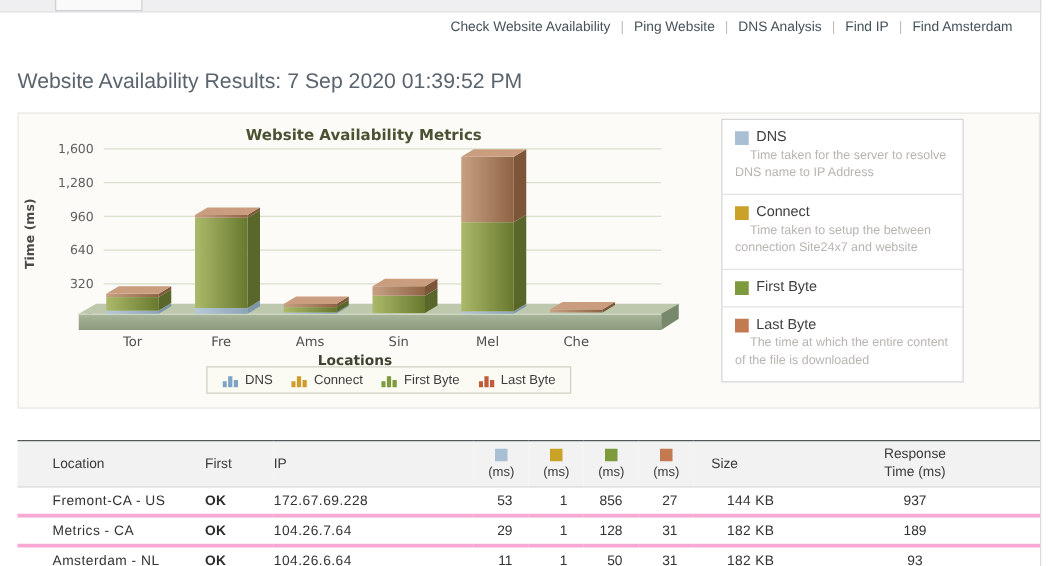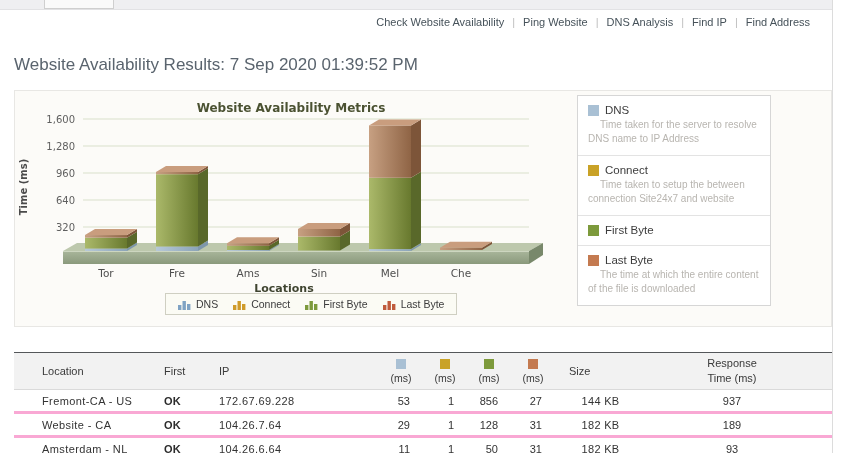--- a/index.html
+++ b/index.html
@@ -60,21 +60,21 @@
 
 <div class="nav" id="top-nav">
     <span class="nav-link">Check Website Availability</span>
     <span class="nav-sep">|</span>
     <span class="nav-link">Ping Website</span>
     <span class="nav-sep">|</span>
     <span class="nav-link">DNS Analysis</span>
     <span class="nav-sep">|</span>
     <span class="nav-link">Find IP</span>
     <span class="nav-sep">|</span>
-    <span class="nav-link">Find Address</span>
+    <span class="nav-link">Find Amsterdam</span>
   </div>
 
 <h1 class="page-title">Website Availability Results: 7 Sep 2020 01:39:52 PM</h1>
 
 <div class="chart-section">
   <svg id="chart-svg" width="560" height="230" viewBox="0 0 560 230">
       <defs>
         <linearGradient id="g-dns" x1="0" y1="0" x2="1" y2="0">
           <stop offset="0%" stop-color="#b7c9d8"></stop>
           <stop offset="100%" stop-color="#8ba4b8"></stop>
@@ -269,21 +269,21 @@
           <td class="status">OK</td>
           <td class="ip">172.67.69.228</td>
           <td class="num">53</td>
           <td class="num">1</td>
           <td class="num">856</td>
           <td class="num">27</td>
           <td class="size">144 KB</td>
           <td class="resp">937</td>
         </tr>
         <tr>
-          <td class="loc">Website - CA</td>
+          <td class="loc">Metrics - CA</td>
           <td class="status">OK</td>
           <td class="ip">104.26.7.64</td>
           <td class="num">29</td>
           <td class="num">1</td>
           <td class="num">128</td>
           <td class="num">31</td>
           <td class="size">182 KB</td>
           <td class="resp">189</td>
         </tr>
         <tr>

